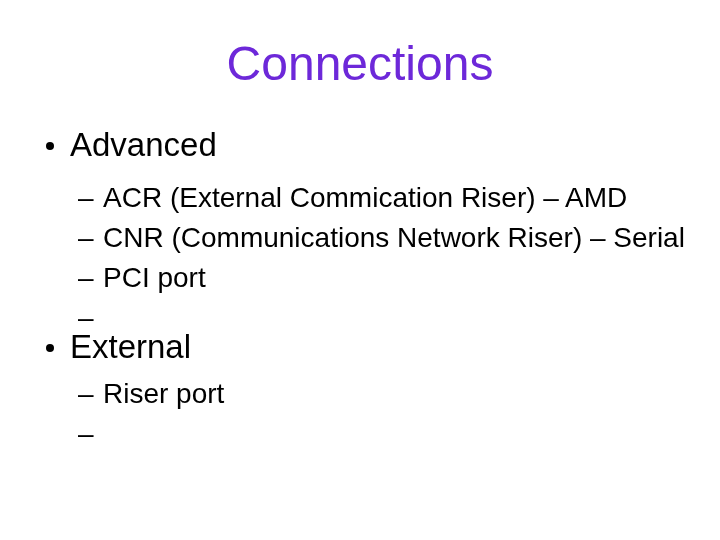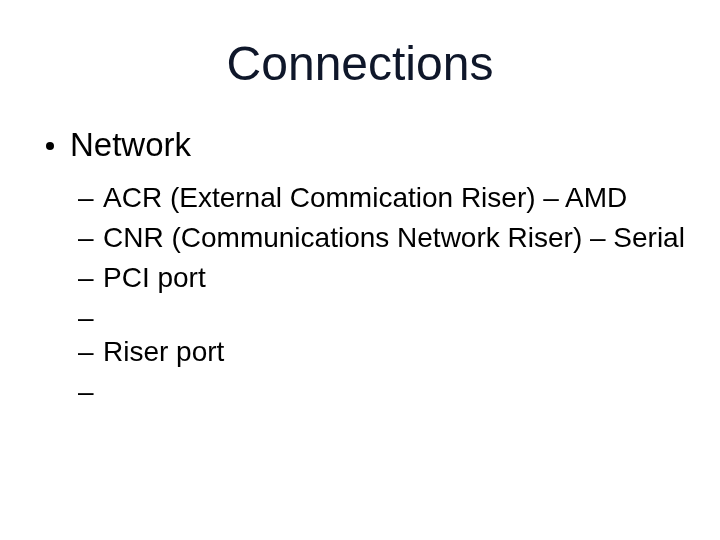--- a/index.html
+++ b/index.html
@@ -24,21 +24,21 @@
   
   .slide-title {
     position: absolute;
     left: 0;
     top: 40px;
     width: 720px;
     text-align: center;
     font-size: 48px;
     line-height: 1.0;
     font-weight: 400;
-    color: #0f172a;
+    color: #6d28d9;
     letter-spacing: 0px;
     white-space: nowrap;
   }
 
   
   .body-list {
     position: absolute;
     left: 0;
     top: 124px;
     width: 720px;
@@ -89,21 +89,21 @@
 <body>
 
 <div id="slide">
 
   <div class="slide-title">Connections</div>
 
   <div class="body-list">
 
     <div class="level1">
       <span class="bullet-dot"></span>
-      <span>Network</span>
+      <span>Advanced</span>
     </div>
 
     <div class="group-gap-internal"></div>
 
     <div class="level2">
       <span class="bullet-dash">–</span>
       <span>ACR (External Commication Riser) – AMD</span>
     </div>
 
     <div class="level2">
@@ -115,20 +115,24 @@
       <span class="bullet-dash">–</span>
       <span>PCI port</span>
     </div>
 
     <div class="level2">
       <span class="bullet-dash">–</span>
     </div>
 
     <div class="group-gap-external"></div>
 
+    <div class="level1">
+      <span class="bullet-dot"></span>
+      <span>External</span>
+    </div>
 
     <div class="sub-gap"></div>
 
     <div class="level2">
       <span class="bullet-dash">–</span>
       <span>Riser port</span>
     </div>
 
     <div class="level2">
       <span class="bullet-dash">–</span>

